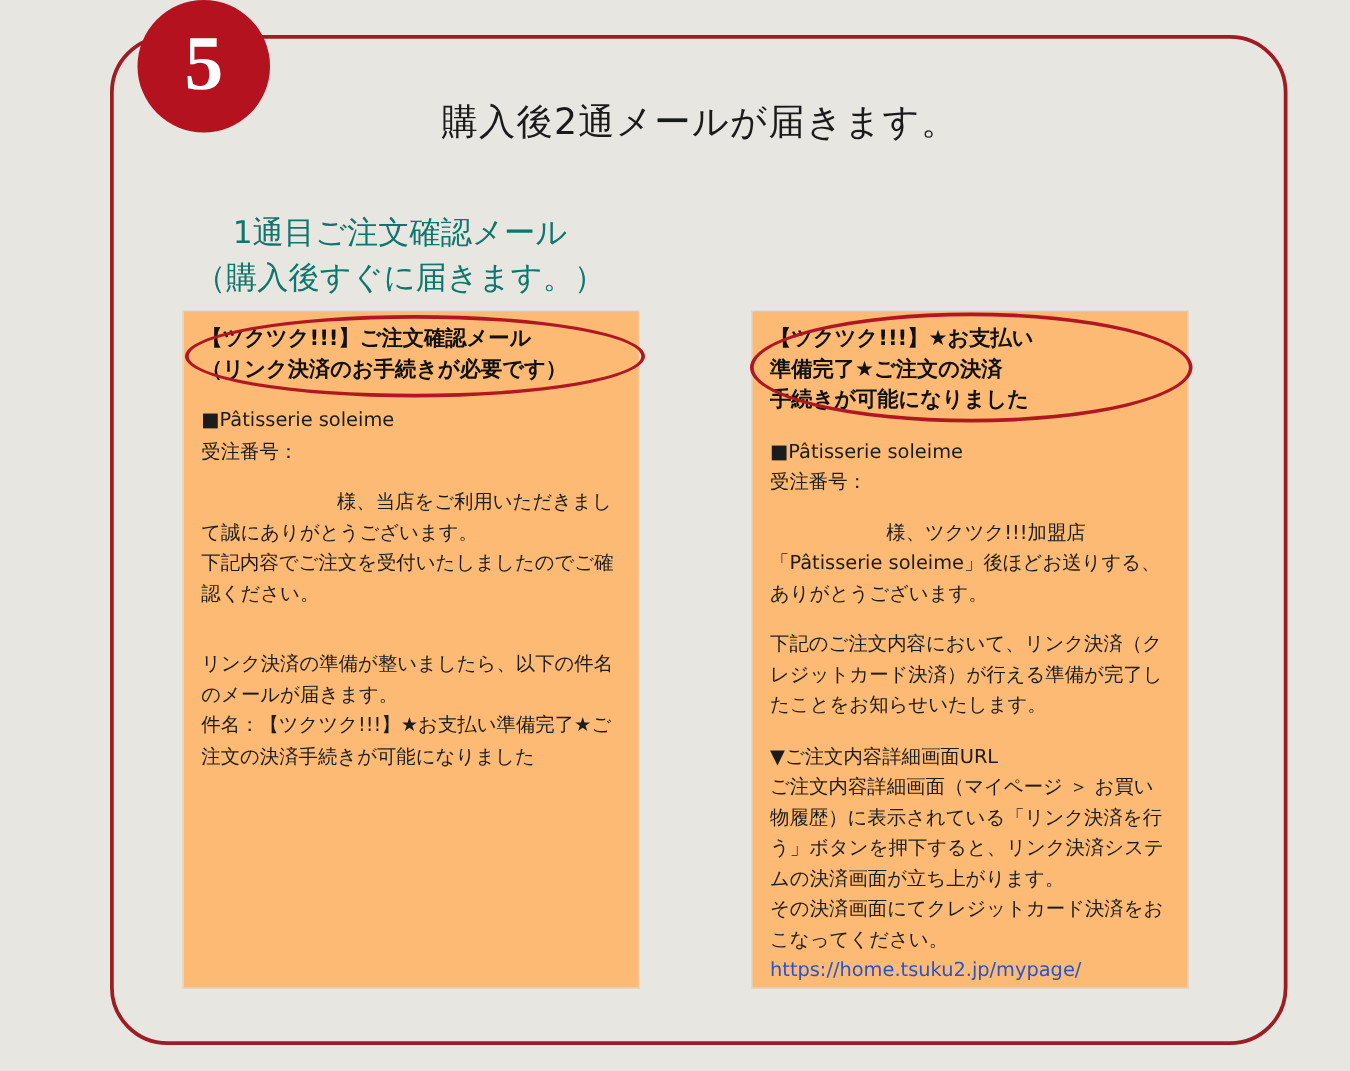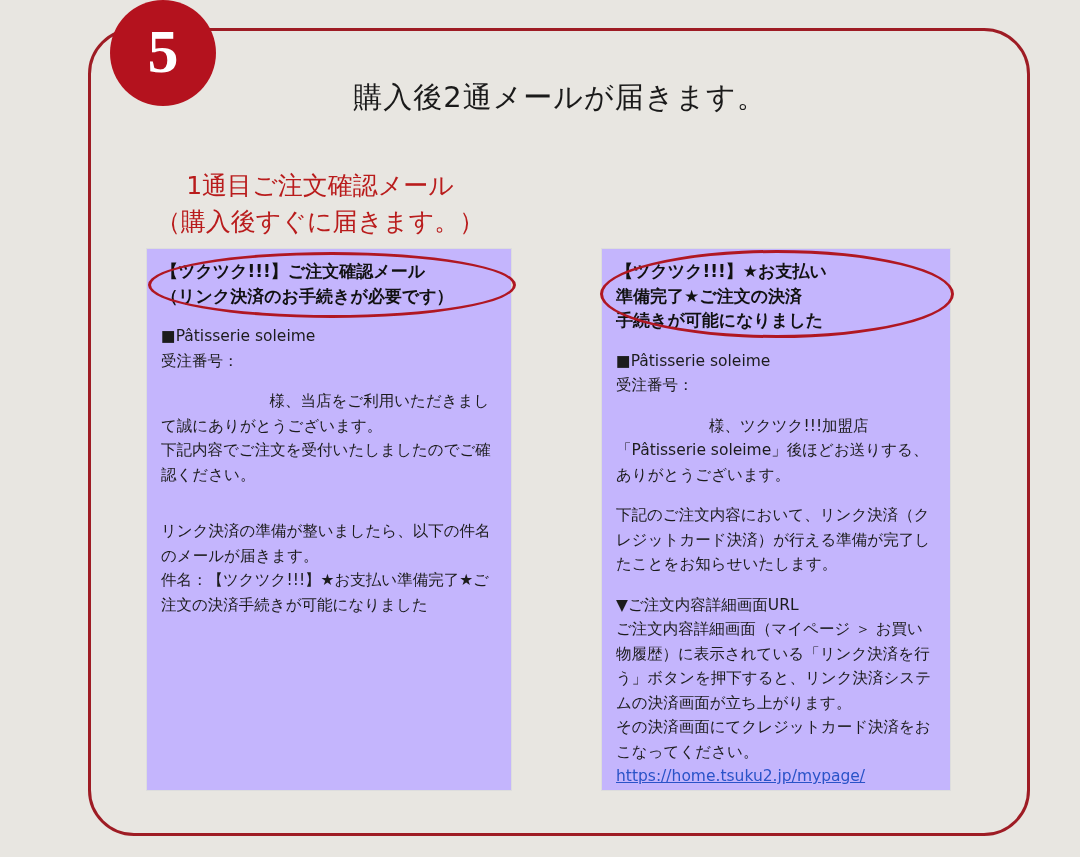--- a/index.html
+++ b/index.html
@@ -69,30 +69,30 @@
   .col {
     position: absolute;
     top: 168px;
   }
   .col-left { left: 110px; width: 420px; }
   .col-right { left: 545px; width: 440px; }
 
   .col-heading {
     text-align: center;
     font-size: 25px;
-    color: #b91c1c;
+    color: #0f766e;
     line-height: 1.42;
     font-family: "DejaVu Sans", sans-serif;
     white-space: pre-line;
   }
 
   
   .mail-card {
     position: absolute;
-    background: #c4b5fd;
+    background: #fdba74;
     box-sizing: border-box;
   }
   .mail-left {
     left: 146px;
     top: 248px;
     width: 366px;
     height: 543px;
     border: 1px solid #dddddd;
   }
   .mail-right {
@@ -137,21 +137,20 @@
     top: 250px;
     width: 354px;
     height: 88px;
   }
 
   .para { margin: 0 0 0 0; white-space: pre-line; }
   .spacer { height: 16px; }
   .spacer-sm { height: 8px; }
   .link {
     color: #2a53c8;
-    text-decoration: underline;
     word-break: break-all;
     display: block;
   }
   .mail-scroll {
     position: relative;
     overflow: hidden;
     height: 100%;
   }
 </style>
 </head>

